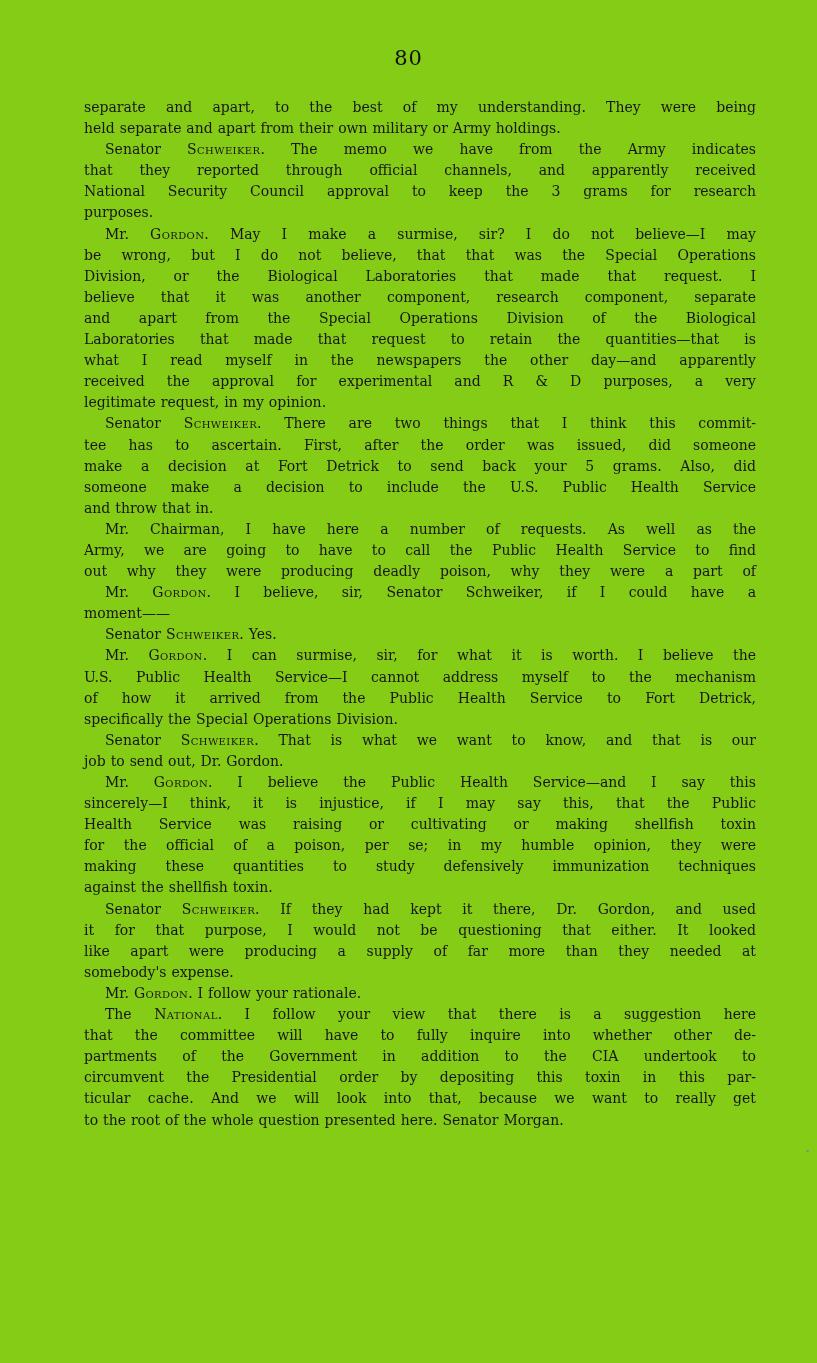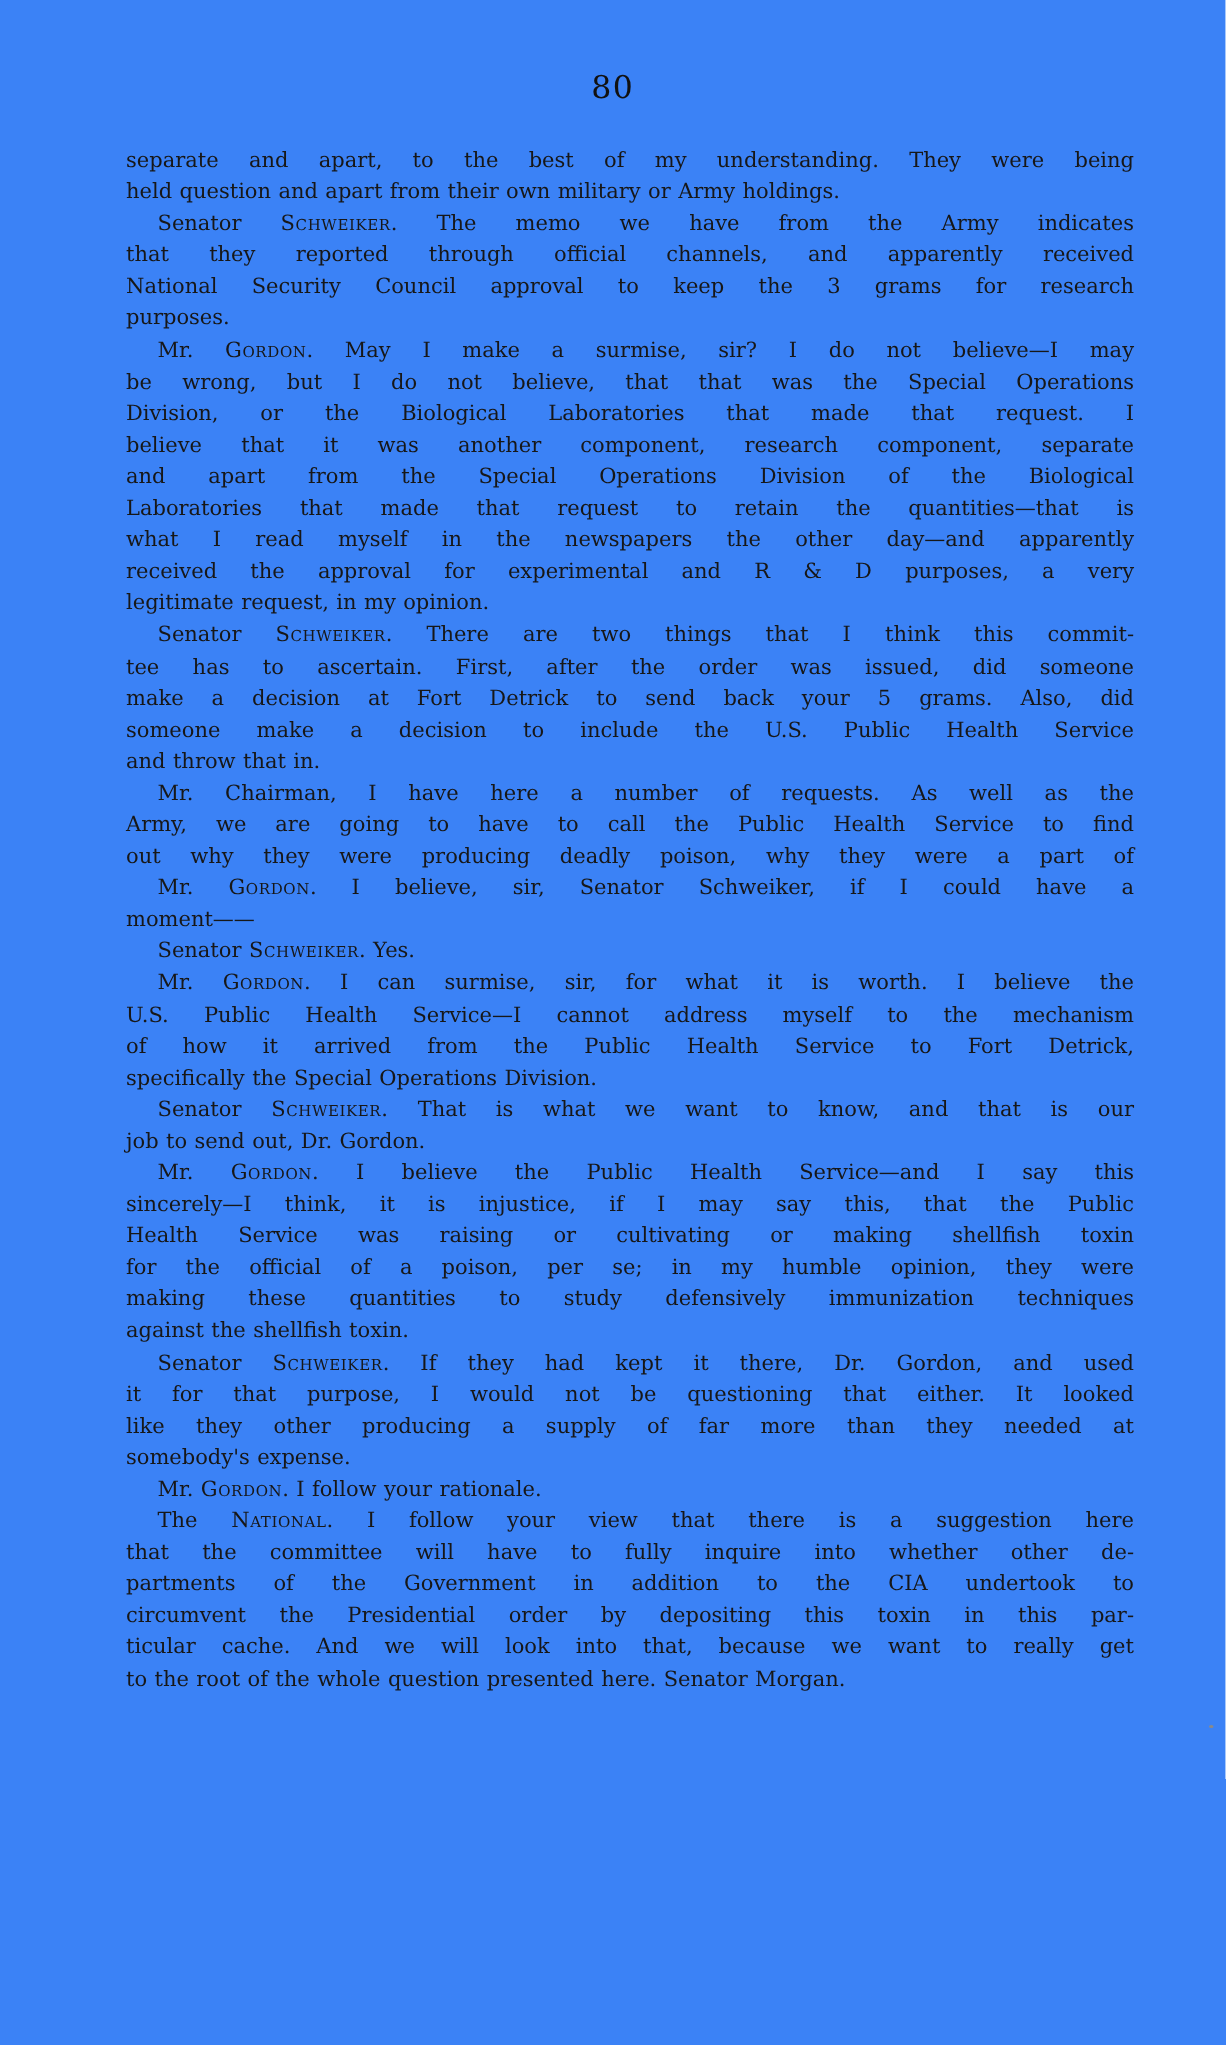--- a/index.html
+++ b/index.html
@@ -4,21 +4,21 @@
 <style>
   html, body {
     margin: 0;
     padding: 0;
     background: #ffffff;
   }
   .page {
     position: relative;
     width: 817px;
     height: 1363px;
-    background: #3b82f6;
+    background: #84cc16;
     overflow: hidden;
     font-family: "DejaVu Serif", "Liberation Serif", serif;
     color: #171717;
   }
   .page-number {
     position: absolute;
     top: 46px;
     left: 0;
     width: 100%;
     text-align: center;
@@ -70,21 +70,21 @@
 </style>
 </head>
 <body>
 
 <div class="page">
   <div class="page-number">80</div>
 
   <div class="text-column">
       <div class="paragraph">
         <div class="line">separate and apart, to the best of my understanding. They were being</div>
-        <div class="line last">held question and apart from their own military or Army holdings.</div>
+        <div class="line last">held separate and apart from their own military or Army holdings.</div>
       </div>
       <div class="paragraph">
         <div class="line indent">Senator <span class="sc">Schweiker</span>. The memo we have from the Army indicates</div>
         <div class="line">that they reported through official channels, and apparently received</div>
         <div class="line">National Security Council approval to keep the 3 grams for research</div>
         <div class="line last">purposes.</div>
       </div>
       <div class="paragraph">
         <div class="line indent">Mr. <span class="sc">Gordon</span>. May I make a surmise, sir? I do not believe—I may</div>
         <div class="line">be wrong, but I do not believe, that that was the Special Operations</div>
@@ -129,21 +129,21 @@
         <div class="line indent">Mr. <span class="sc">Gordon</span>. I believe the Public Health Service—and I say this</div>
         <div class="line">sincerely—I think, it is injustice, if I may say this, that the Public</div>
         <div class="line">Health Service was raising or cultivating or making shellfish toxin</div>
         <div class="line">for the official of a poison, per se; in my humble opinion, they were</div>
         <div class="line">making these quantities to study defensively immunization techniques</div>
         <div class="line last">against the shellfish toxin.</div>
       </div>
       <div class="paragraph">
         <div class="line indent">Senator <span class="sc">Schweiker</span>. If they had kept it there, Dr. Gordon, and used</div>
         <div class="line">it for that purpose, I would not be questioning that either. It looked</div>
-        <div class="line">like they other producing a supply of far more than they needed at</div>
+        <div class="line">like apart were producing a supply of far more than they needed at</div>
         <div class="line last">somebody's expense.</div>
       </div>
       <div class="paragraph">
         <div class="line last indent">Mr. <span class="sc">Gordon</span>. I follow your rationale.</div>
       </div>
       <div class="paragraph">
         <div class="line indent">The <span class="sc">National</span>. I follow your view that there is a suggestion here</div>
         <div class="line">that the committee will have to fully inquire into whether other de-</div>
         <div class="line">partments of the Government in addition to the CIA undertook to</div>
         <div class="line">circumvent the Presidential order by depositing this toxin in this par-</div>

